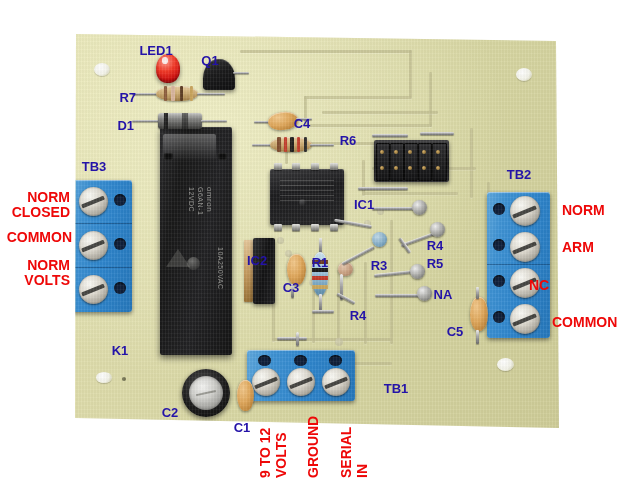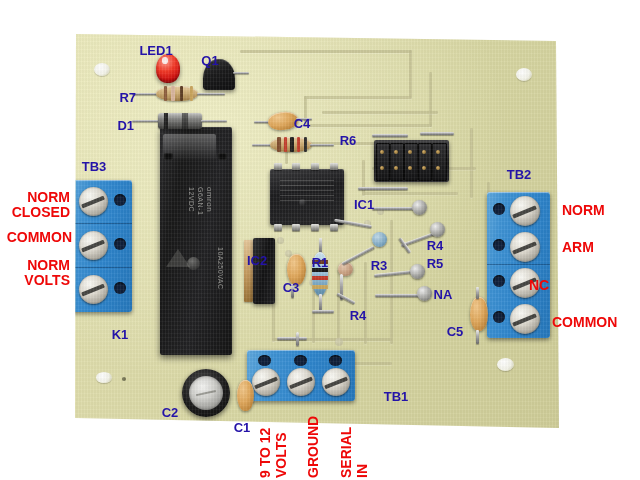--- a/index.html
+++ b/index.html
@@ -364,24 +364,24 @@
   <div class="lab blue c" style="left:497px;top:168px;width:44px;">TB2</div>
   <div class="lab blue c" style="left:238px;top:254px;width:38px;">IC2</div>
   <div class="lab blue c" style="left:362px;top:259px;width:34px;">R3</div>
   <div class="lab blue c" style="left:418px;top:239px;width:34px;">R4</div>
   <div class="lab blue c" style="left:418px;top:257px;width:34px;">R5</div>
   <div class="lab blue c" style="left:303px;top:256px;width:34px;">R1</div>
   <div class="lab blue c" style="left:274px;top:281px;width:34px;">C3</div>
   <div class="lab blue c" style="left:406px;top:288px;width:34px;margin-left:20px;">NA</div>
   <div class="lab blue c" style="left:341px;top:309px;width:34px;">R4</div>
   <div class="lab blue c" style="left:438px;top:325px;width:34px;">C5</div>
-  <div class="lab blue c" style="left:103px;top:328px;width:34px;">K1</div>
+  <div class="lab blue c" style="left:103px;top:344px;width:34px;">K1</div>
   <div class="lab blue c" style="left:153px;top:406px;width:34px;">C2</div>
   <div class="lab blue c" style="left:225px;top:421px;width:34px;">C1</div>
-  <div class="lab blue c" style="left:374px;top:390px;width:44px;">TB1</div>
+  <div class="lab blue c" style="left:374px;top:382px;width:44px;">TB1</div>
 
   <div class="lab red r" style="left:0px;top:190px;width:70px;">NORM</div>
   <div class="lab red r" style="left:0px;top:205px;width:70px;">CLOSED</div>
   <div class="lab red r" style="left:0px;top:230px;width:72px;">COMMON</div>
   <div class="lab red r" style="left:0px;top:258px;width:70px;">NORM</div>
   <div class="lab red r" style="left:0px;top:273px;width:70px;">VOLTS</div>
 
   <div class="lab red" style="left:562px;top:203px;">NORM</div>
   <div class="lab red" style="left:562px;top:240px;">ARM</div>
   <div class="lab red" style="left:529px;top:278px;">NC</div>

